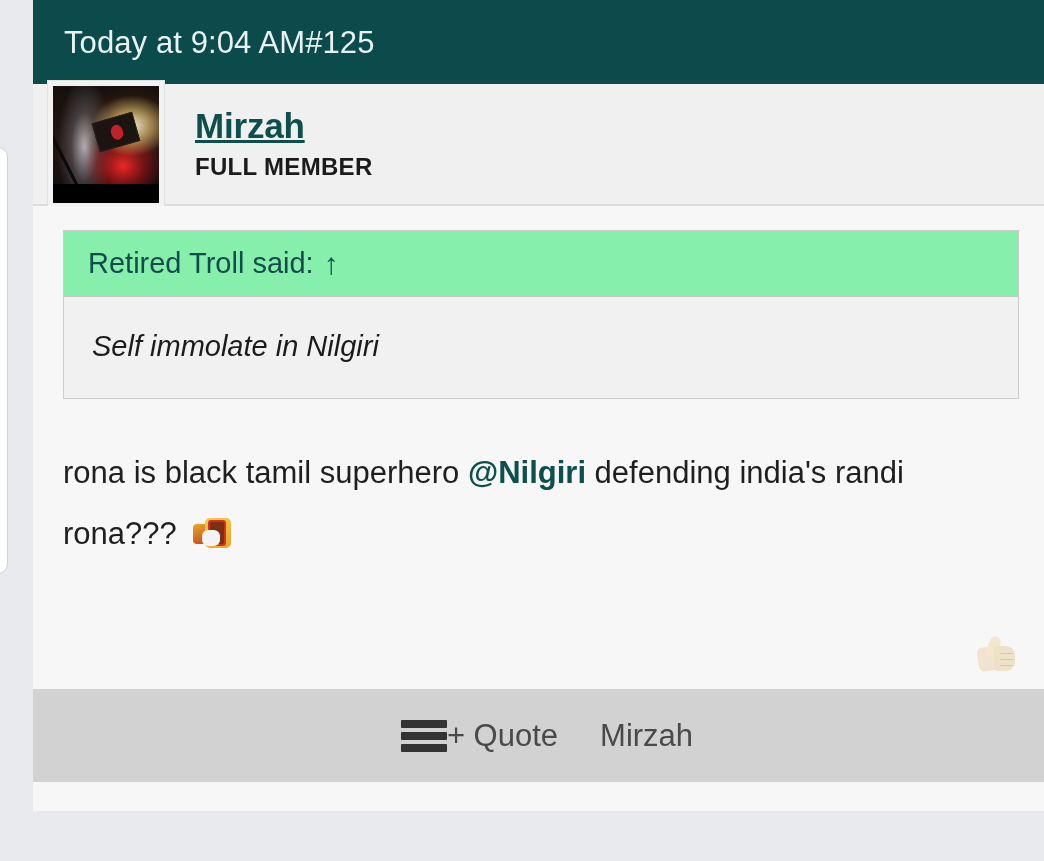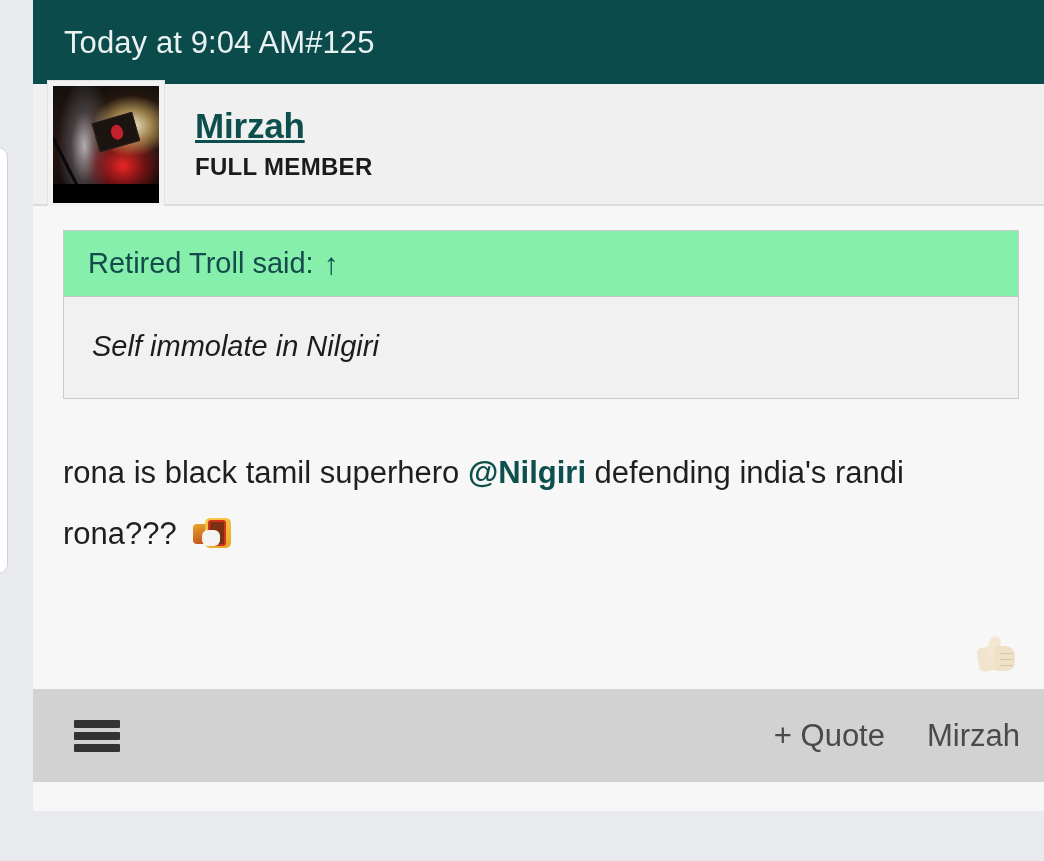--- a/index.html
+++ b/index.html
@@ -281,21 +281,21 @@
     height: 1px;
     background: #d9c7a9;
   }
 
   
   #post-footer {
     height: 93px;
     background: #d2d2d2;
     display: flex;
     align-items: center;
-    justify-content: space-between;
+    justify-content: center;
     padding: 0 24px 0 41px;
     box-sizing: border-box;
   }
   #hamburger-icon {
     width: 46px;
     height: 32px;
     display: flex;
     flex-direction: column;
     justify-content: space-between;
     cursor: pointer;

